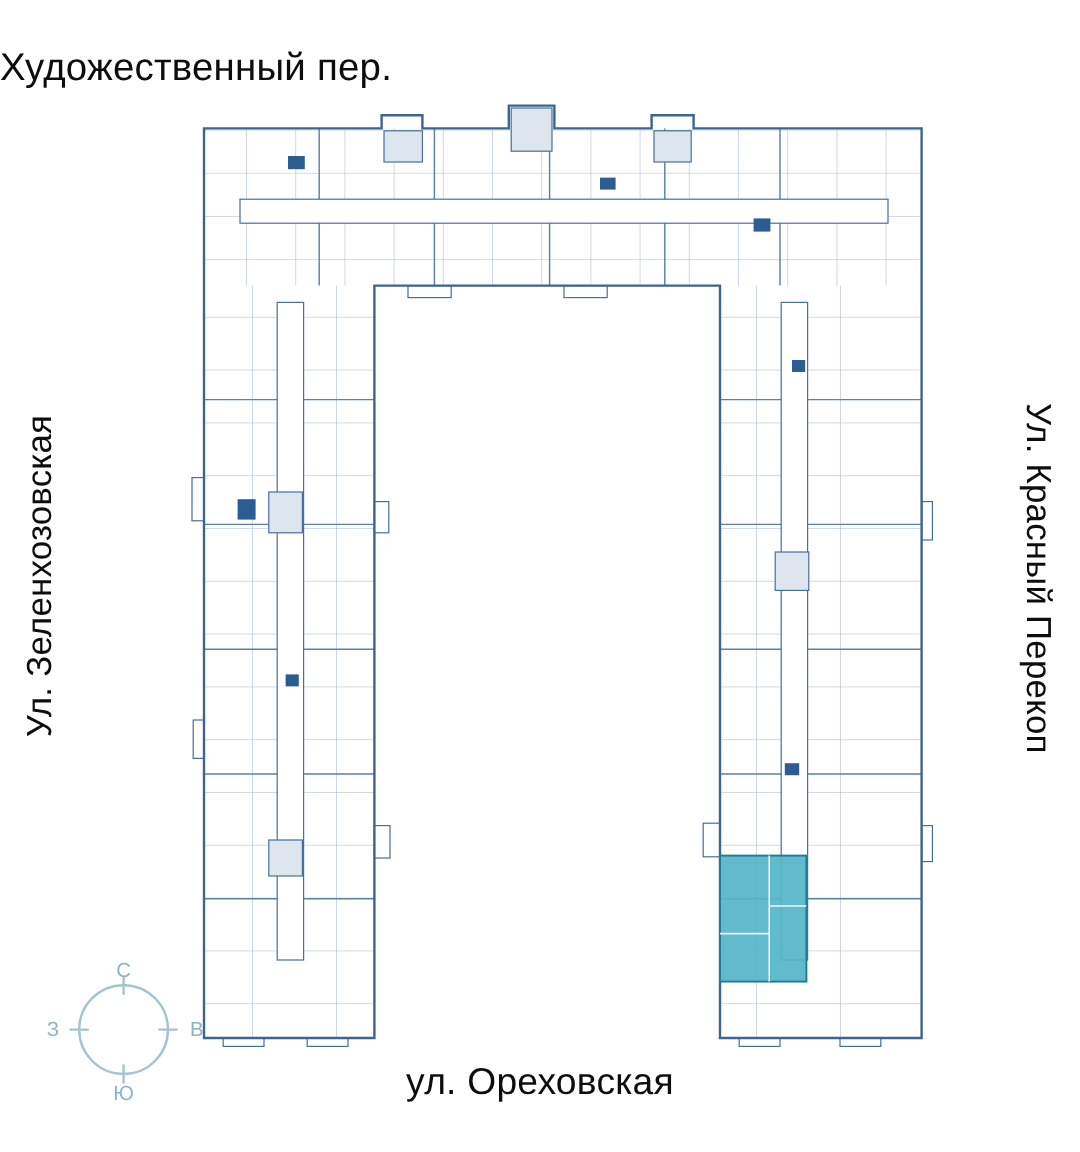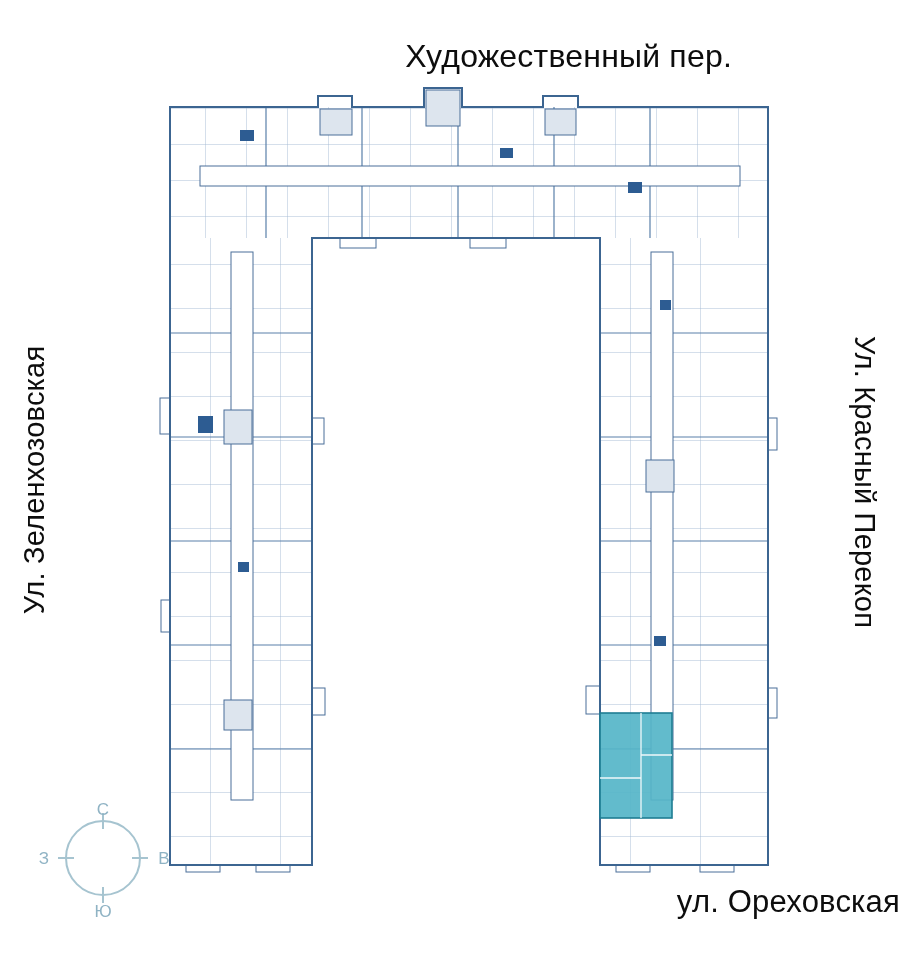--- a/index.html
+++ b/index.html
@@ -1,22 +1,22 @@
 <!DOCTYPE html>
 <html><head>
 <meta charset="utf-8">
 <style>
   html,body{margin:0;padding:0;background:#ffffff;}
   .page{
     position:relative;width:900px;height:960px;background:#ffffff;
     font-family:"Liberation Sans",sans-serif;color:#111;overflow:hidden;
   }
   .street{position:absolute;color:#0d0d0d;letter-spacing:.2px;}
-  .street-top{top:38px;left:0;width:732px;text-align:right;font-size:32px;}
-  .street-bottom{top:884px;left:0;width:900px;text-align:right;font-size:31px;}
+  .street-top{top:38px;left:0;width:732px;text-align:left;font-size:32px;}
+  .street-bottom{top:884px;left:0;width:900px;text-align:center;font-size:31px;}
   .street-left{left:34px;top:480px;transform:translate(-50%,-50%) rotate(-90deg);white-space:nowrap;font-size:29px;}
   .street-right{left:864px;top:482px;transform:translate(-50%,-50%) rotate(90deg);white-space:nowrap;font-size:29px;}
   .plan{position:absolute;left:0;top:0;}
   .compass{position:absolute;left:33px;top:798px;width:150px;height:126px;}
   .compass svg{position:absolute;left:0;top:0;}
   .compass span{
     position:absolute;transform:translate(-50%,-50%);
     color:#8fb3c4;font-size:17px;line-height:1;
   }
   .c-n{left:70px;top:11px;}

